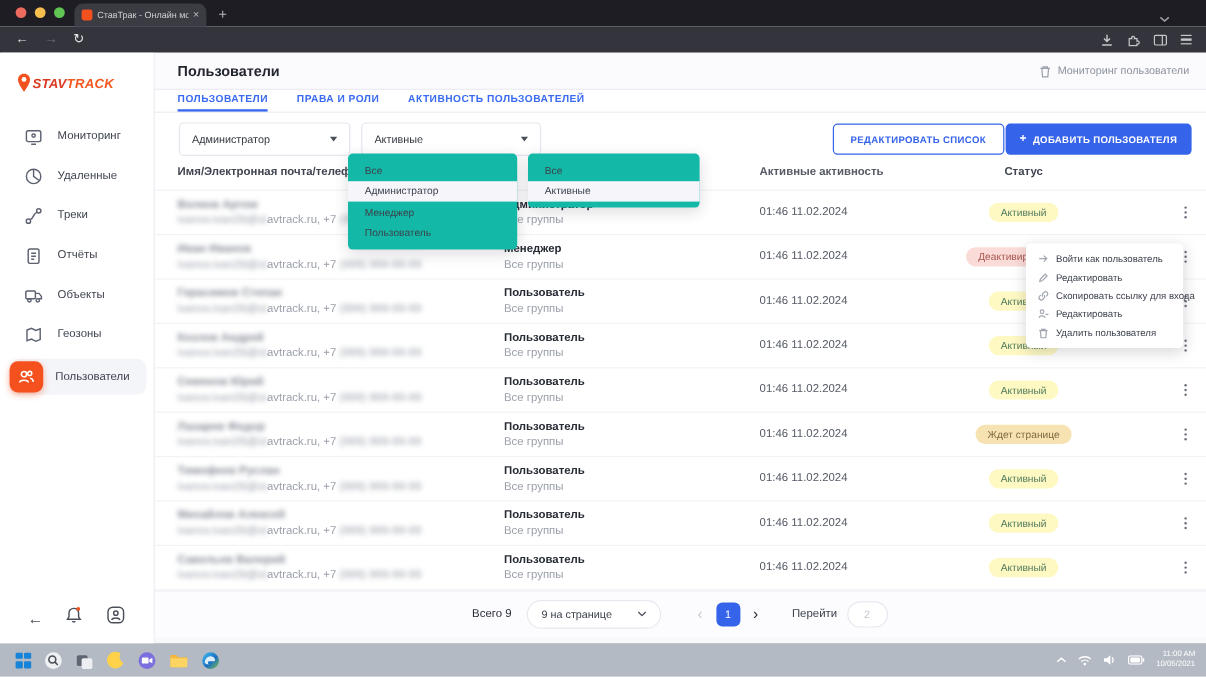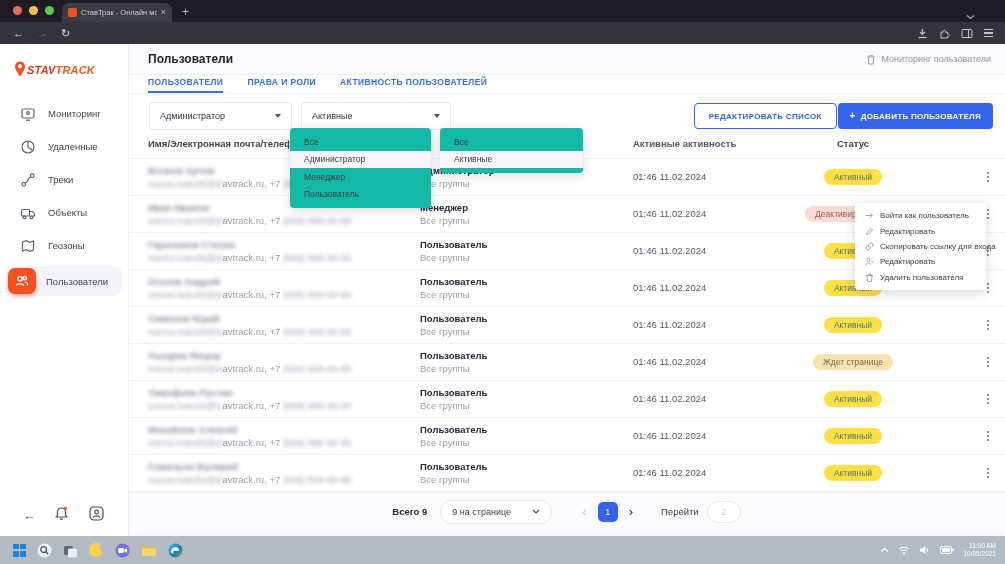--- a/index.html
+++ b/index.html
@@ -72,29 +72,29 @@
   .c1{width:272px}.c2{width:213px}.c3{width:170px}.c4{width:100px;display:flex;justify-content:center}.c5{flex:1;display:flex;justify-content:flex-end;padding-right:13px}
   .rows{flex:none}
   .row{height:37px;display:flex;align-items:center;padding-left:20px;border-bottom:1px solid #f2f3f6}
   .nm{font-size:9.5px;font-weight:bold;color:#878c96;filter:blur(2.2px)}
   .em{font-size:9.5px;color:#9ba0aa;margin-top:2px;white-space:nowrap}
   .em .blur{filter:blur(2.2px)}
   .rl{font-size:9.5px;font-weight:bold;color:#262a33}
   .gr{font-size:9.5px;color:#9ba0aa;margin-top:2px}
   .c3{font-size:9.5px;color:#555a64}
   .pill{font-size:8.5px;padding:3px 10px;border-radius:9px;white-space:nowrap}
-  .pill[data-status="green"]{background:#fde047;color:#507a5e}
+  .pill[data-status="green"]{background:#fef9c3;color:#507a5e}
   .pill[data-status="red"]{background:#fadbd7;color:#a8564e}
   .pill[data-status="orange"]{background:#f7e2b2;color:#7d6a42}
   .kebab{display:flex;flex-direction:column;gap:2px;align-items:center;padding:3px}
   .kebab i{width:2px;height:2px;border-radius:50%;background:#6a6f7a}
 
   
   .tfoot{margin-top:auto;height:43px;border-top:1px solid #eceef2;background:#fcfcfe;display:flex;align-items:center;justify-content:center}
-  .total{font-size:9.5px;font-weight:bold;color:#262a33}
+  .total{font-size:9.5px;font-weight:normal;color:#262a33}
   .perpage{width:112px;height:24px;border:1px solid #e7e9ee;border-radius:12px;background:#fff;display:flex;align-items:center;justify-content:space-between;padding:0 11px;font-size:9px;color:#3c414c;margin-left:13px}
   .pag{display:flex;align-items:center;gap:11px;margin-left:30px}
   .pg-arrow{font-size:13px;line-height:1;color:#262a33}
   .pg-arrow.dis{color:#c6cad2}
   .pg-num{width:20px;height:20px;border-radius:5px;background:#3563e9;color:#fff;font-size:9px;display:flex;align-items:center;justify-content:center}
   .goto{font-size:9.5px;color:#3c414c;margin-left:28px}
   .goto-box{width:34px;height:22px;border:1px solid #e7e9ee;border-radius:11px;background:#fff;color:#c3c7cf;font-size:9px;display:flex;align-items:center;justify-content:center;margin-left:8px}
 
   
   .dd{position:absolute;z-index:20;background:#14b8a6;border-radius:4px;box-shadow:0 3px 12px rgba(25,30,50,.15);padding:5px 0}
@@ -202,20 +202,27 @@
         <div class="nav-item">
           <svg width="16" height="16" fill="none" stroke="#5c6270" stroke-width="1.2">
               <circle cx="3.7" cy="12.3" r="1.8"></circle>
               <circle cx="12.3" cy="3.7" r="1.8"></circle>
               <path d="M5.2 11 C8.5 9.5 7.5 6 10.8 5"></path>
             </svg>
           <span class="lbl">Треки</span>
         </div>
         <div class="nav-item">
           <svg width="16" height="16" fill="none" stroke="#5c6270" stroke-width="1.2">
+              <rect x="3.5" y="2.5" width="9" height="12" rx="1.5"></rect>
+              <path d="M6 6 h4 M6 8.5 h4 M6 11 h2.5"></path>
+            </svg>
+          <span class="lbl">Отчёты</span>
+        </div>
+        <div class="nav-item">
+          <svg width="16" height="16" fill="none" stroke="#5c6270" stroke-width="1.2">
               <rect x="1.5" y="4.5" width="8" height="6.5" rx="1"></rect>
               <path d="M9.5 6.5 h3 l2 2.5 v2 h-2"></path>
               <circle cx="4.5" cy="12.3" r="1.4"></circle>
               <circle cx="11.5" cy="12.3" r="1.4"></circle>
             </svg>
           <span class="lbl">Объекты</span>
         </div>
         <div class="nav-item">
           <svg width="16" height="16" fill="none" stroke="#5c6270" stroke-width="1.2">
               <path d="M2.5 4 L6.3 2.6 L9.8 4.4 L13.5 3 V12 L9.8 13.4 L6.3 11.6 L2.5 13 Z"></path>

